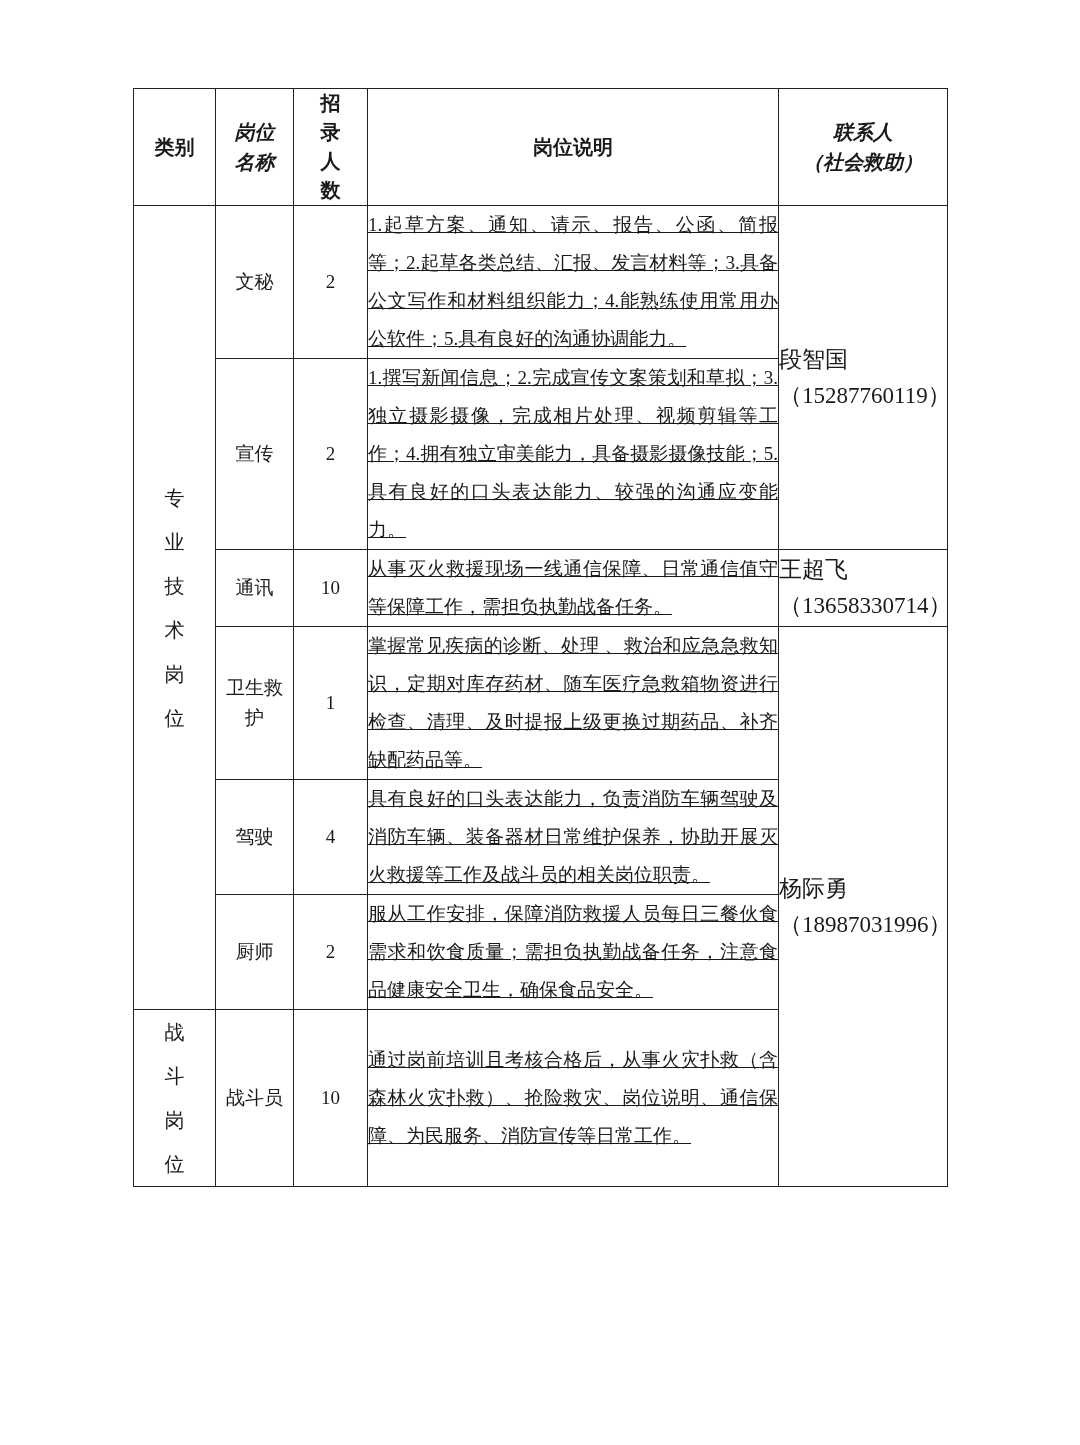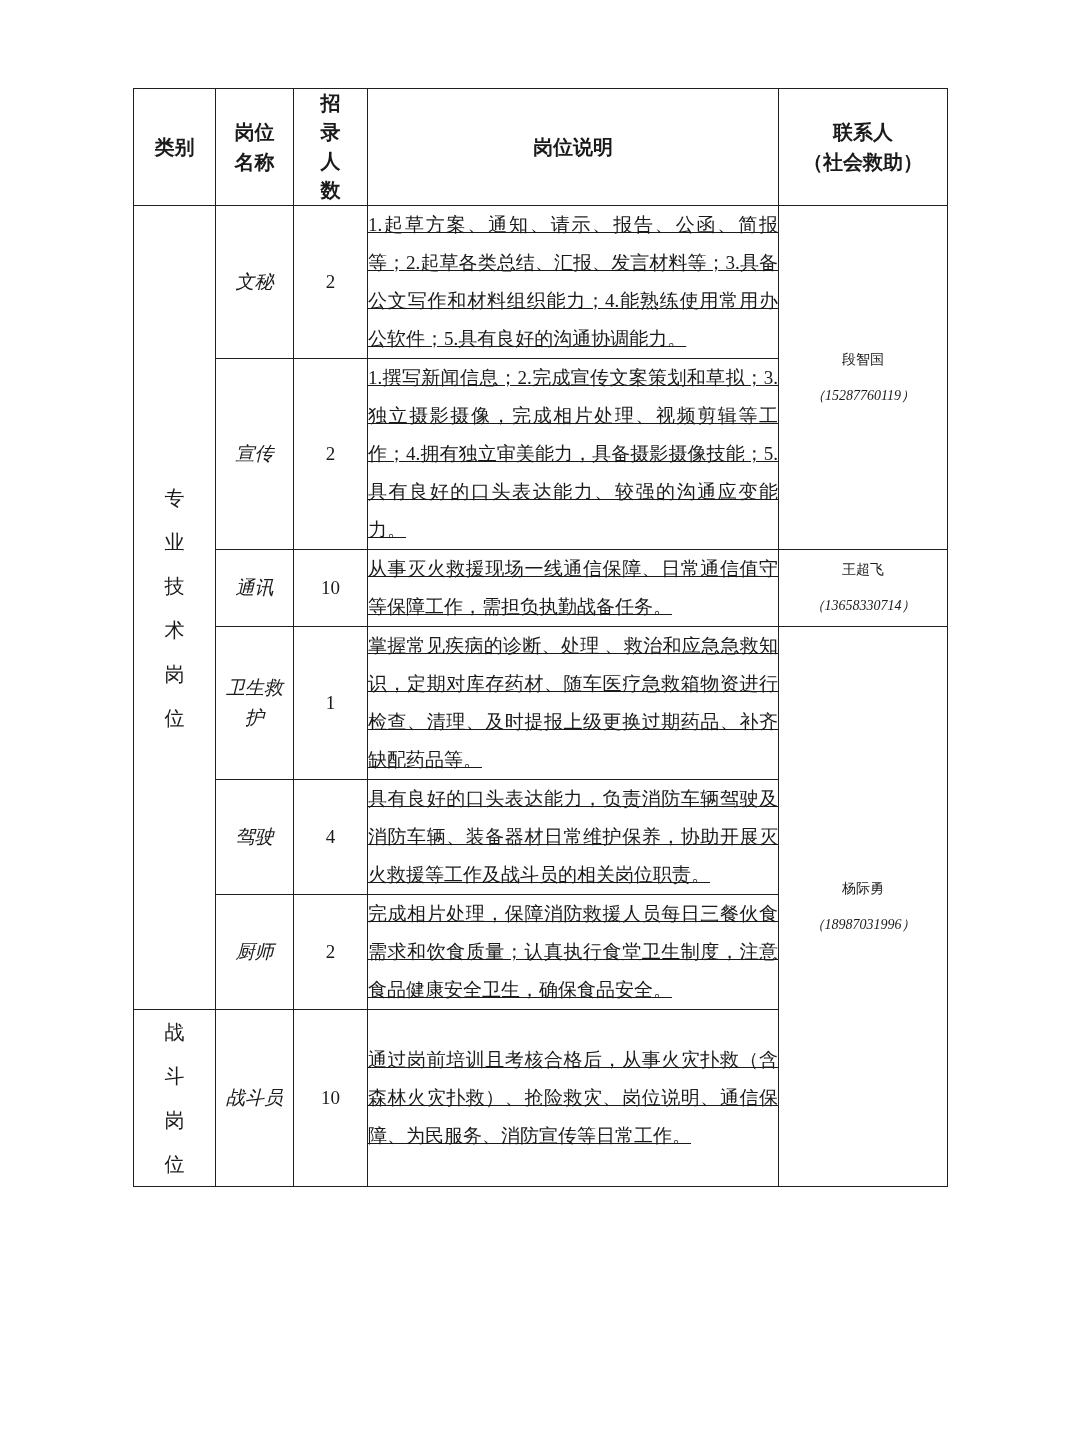--- a/index.html
+++ b/index.html
@@ -37,21 +37,21 @@
   col.c-desc  { width: 411px; }
   col.c-con   { width: 169px; }
 
   .hdr {
     text-align: center;
     font-weight: bold;
     font-size: 20px;
     line-height: 30px;
     padding: 10px 4px;
   }
-  .hdr .stackline { display: block; }
+  .hdr .stackline { display: block; font-style: italic; }
   .hdr-vert {
     font-weight: bold;
     font-size: 20px;
     line-height: 29px;
     text-align: center;
     padding: 6px 0;
   }
   .hdr-vert span { display: block; }
 
   .cat-cell {
@@ -61,42 +61,42 @@
     padding: 6px 0;
   }
   .cat-cell .ch { display: block; }
 
   .post-cell {
     text-align: center;
     font-size: 19px;
     line-height: 30px;
     padding: 6px 2px;
   }
-  .post-cell .ch { display: block; font-style: italic; }
+  .post-cell .ch { display: block; }
 
   .num-cell {
     text-align: center;
     font-size: 19px;
   }
   .desc-cell {
     font-size: 19px;
     line-height: 38px;
     padding: 12px 10px 12px 12px;
     text-align: justify;
     text-justify: inter-ideograph;
     vertical-align: top;
     text-decoration: underline;
   }
   .contact-cell {
-    text-align: center;
-    font-size: 14px;
+    text-align: left;
+    font-size: 23px;
     line-height: 36px;
   }
   .contact-cell .nm { display: block; }
-  .contact-cell .ph { display: block; font-style: italic; }
+  .contact-cell .ph { display: block; }
 </style>
 </head>
 <body>
 
 <div class="page">
   <table class="job-table">
     <colgroup>
       <col class="c-cat">
         <col class="c-post">
         <col class="c-num">
@@ -182,21 +182,21 @@
         </td>
         <td class="num-cell">4</td>
         <td class="desc-cell">具有良好的口头表达能力，负责消防车辆驾驶及消防车辆、装备器材日常维护保养，协助开展灭火救援等工作及战斗员的相关岗位职责。</td>
       </tr>
 
       <tr>
         <td class="post-cell">
           <span class="ch">厨师</span>
         </td>
         <td class="num-cell">2</td>
-        <td class="desc-cell">完成相片处理，保障消防救援人员每日三餐伙食需求和饮食质量；认真执行食堂卫生制度，注意食品健康安全卫生，确保食品安全。</td>
+        <td class="desc-cell">服从工作安排，保障消防救援人员每日三餐伙食需求和饮食质量；需担负执勤战备任务，注意食品健康安全卫生，确保食品安全。</td>
       </tr>
 
       <tr>
         <td class="cat-cell" rowspan="1">
           <span class="ch">战</span>
           <span class="ch">斗</span>
           <span class="ch">岗</span>
           <span class="ch">位</span>
         </td>
         <td class="post-cell">

